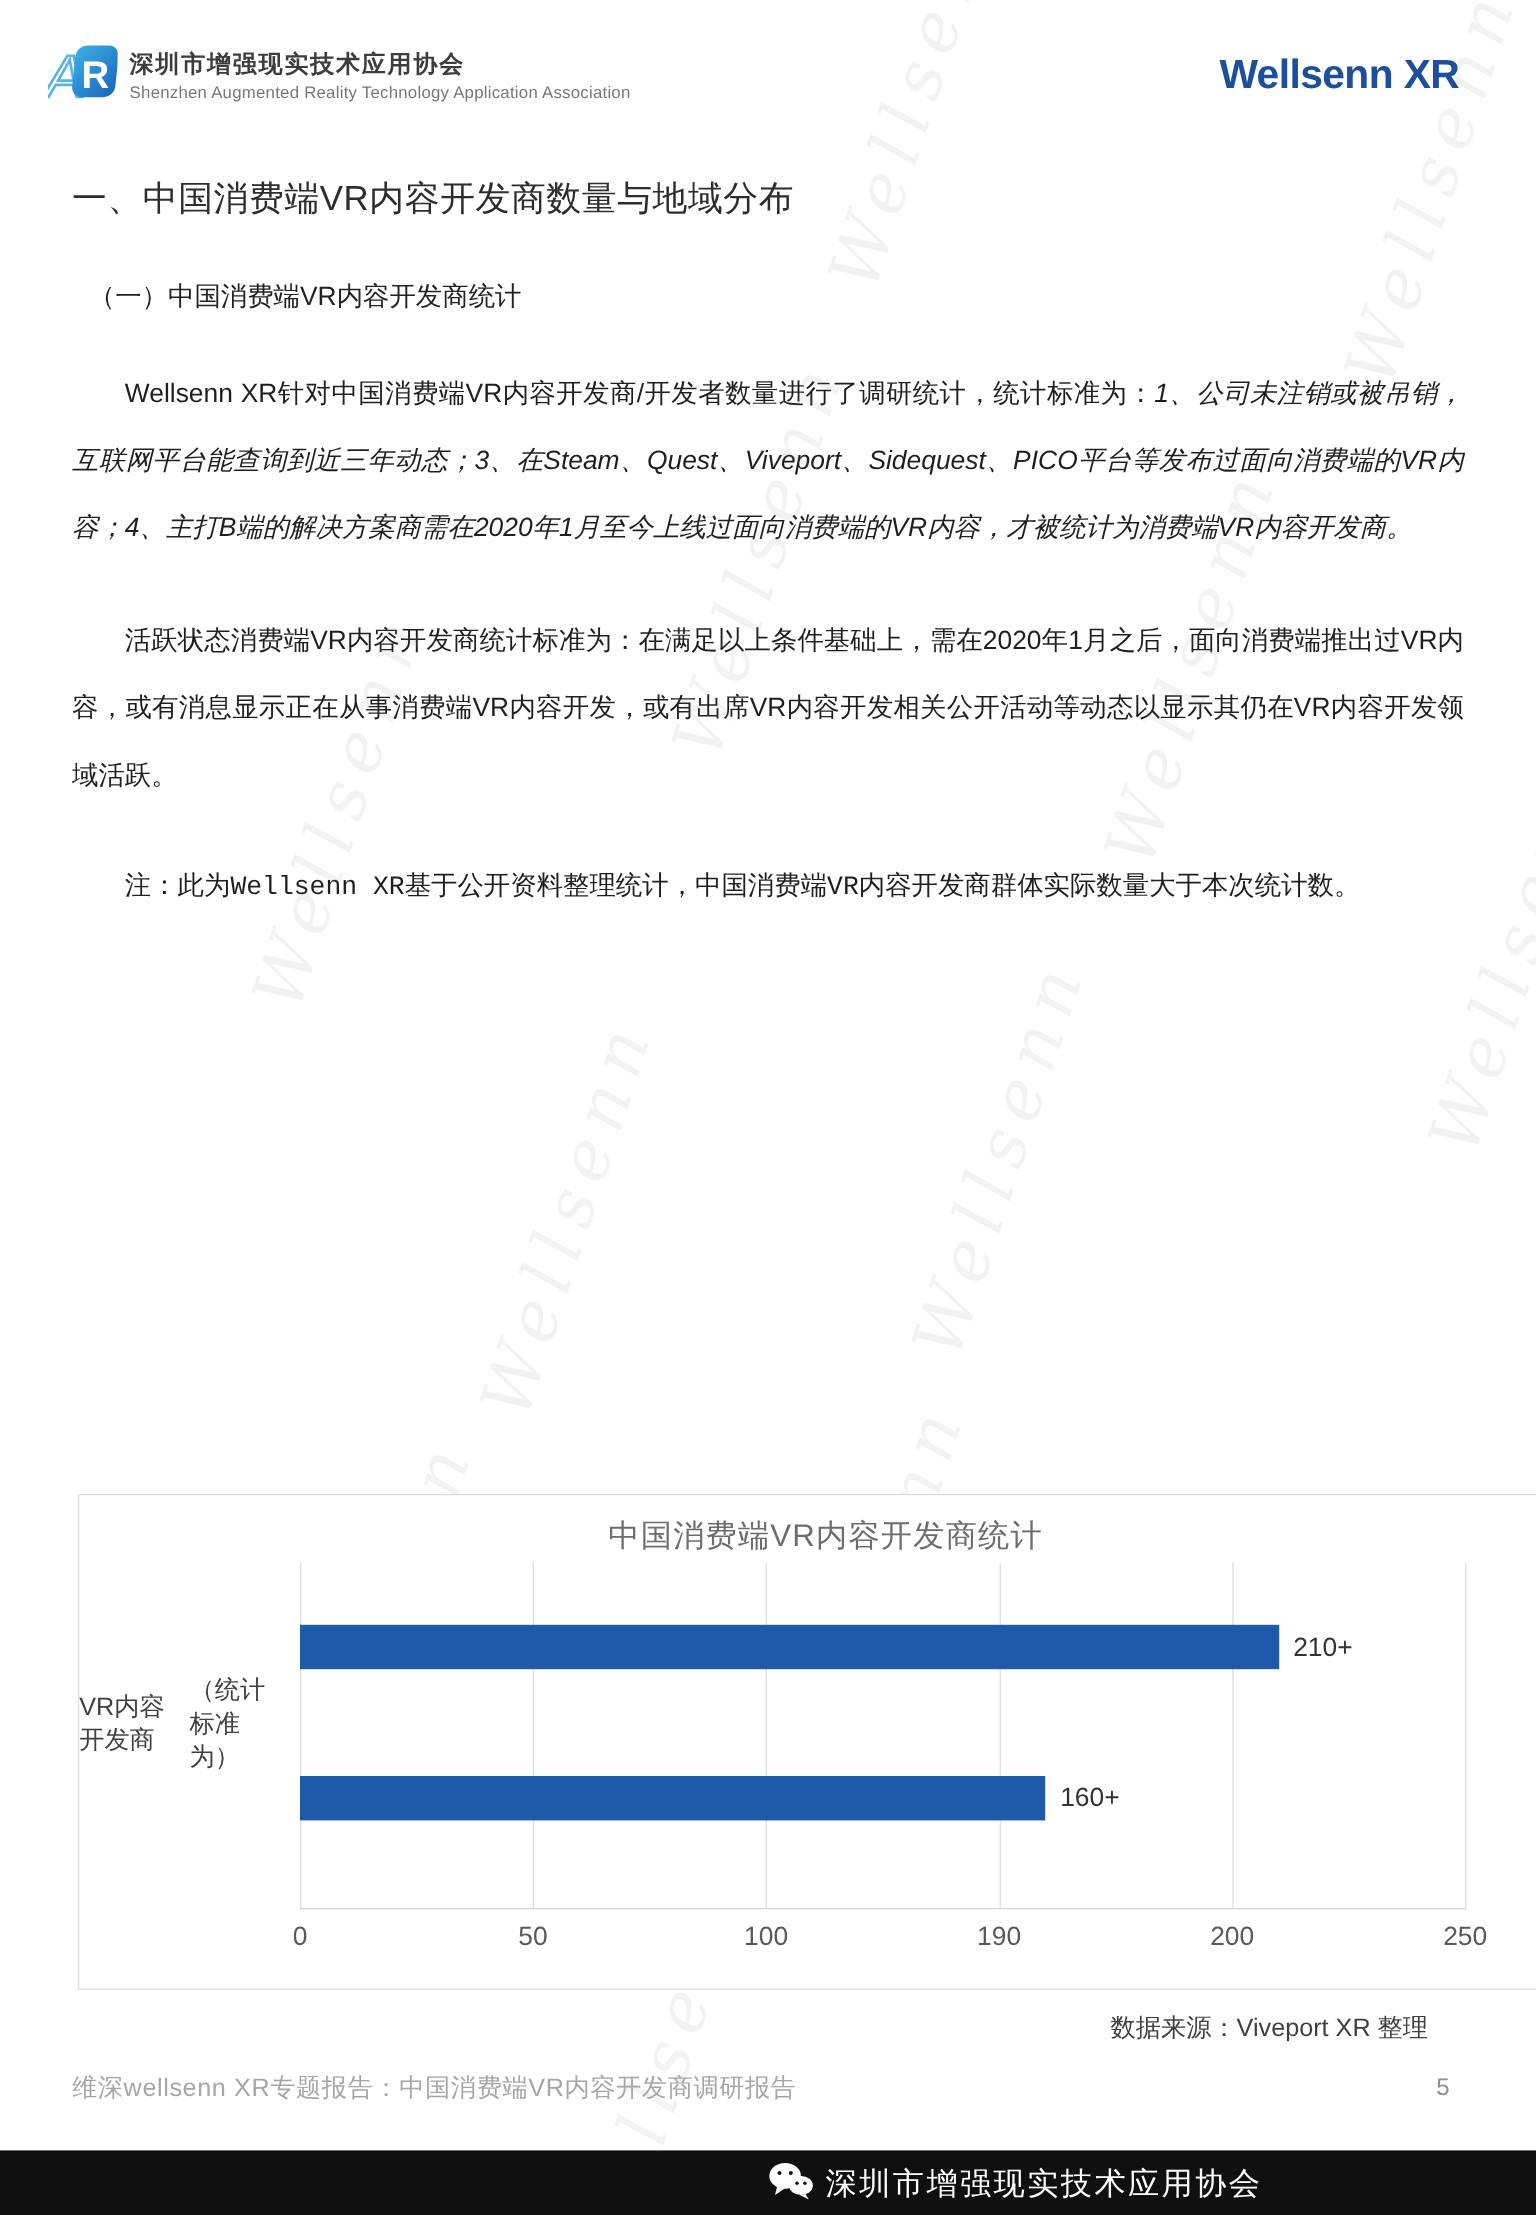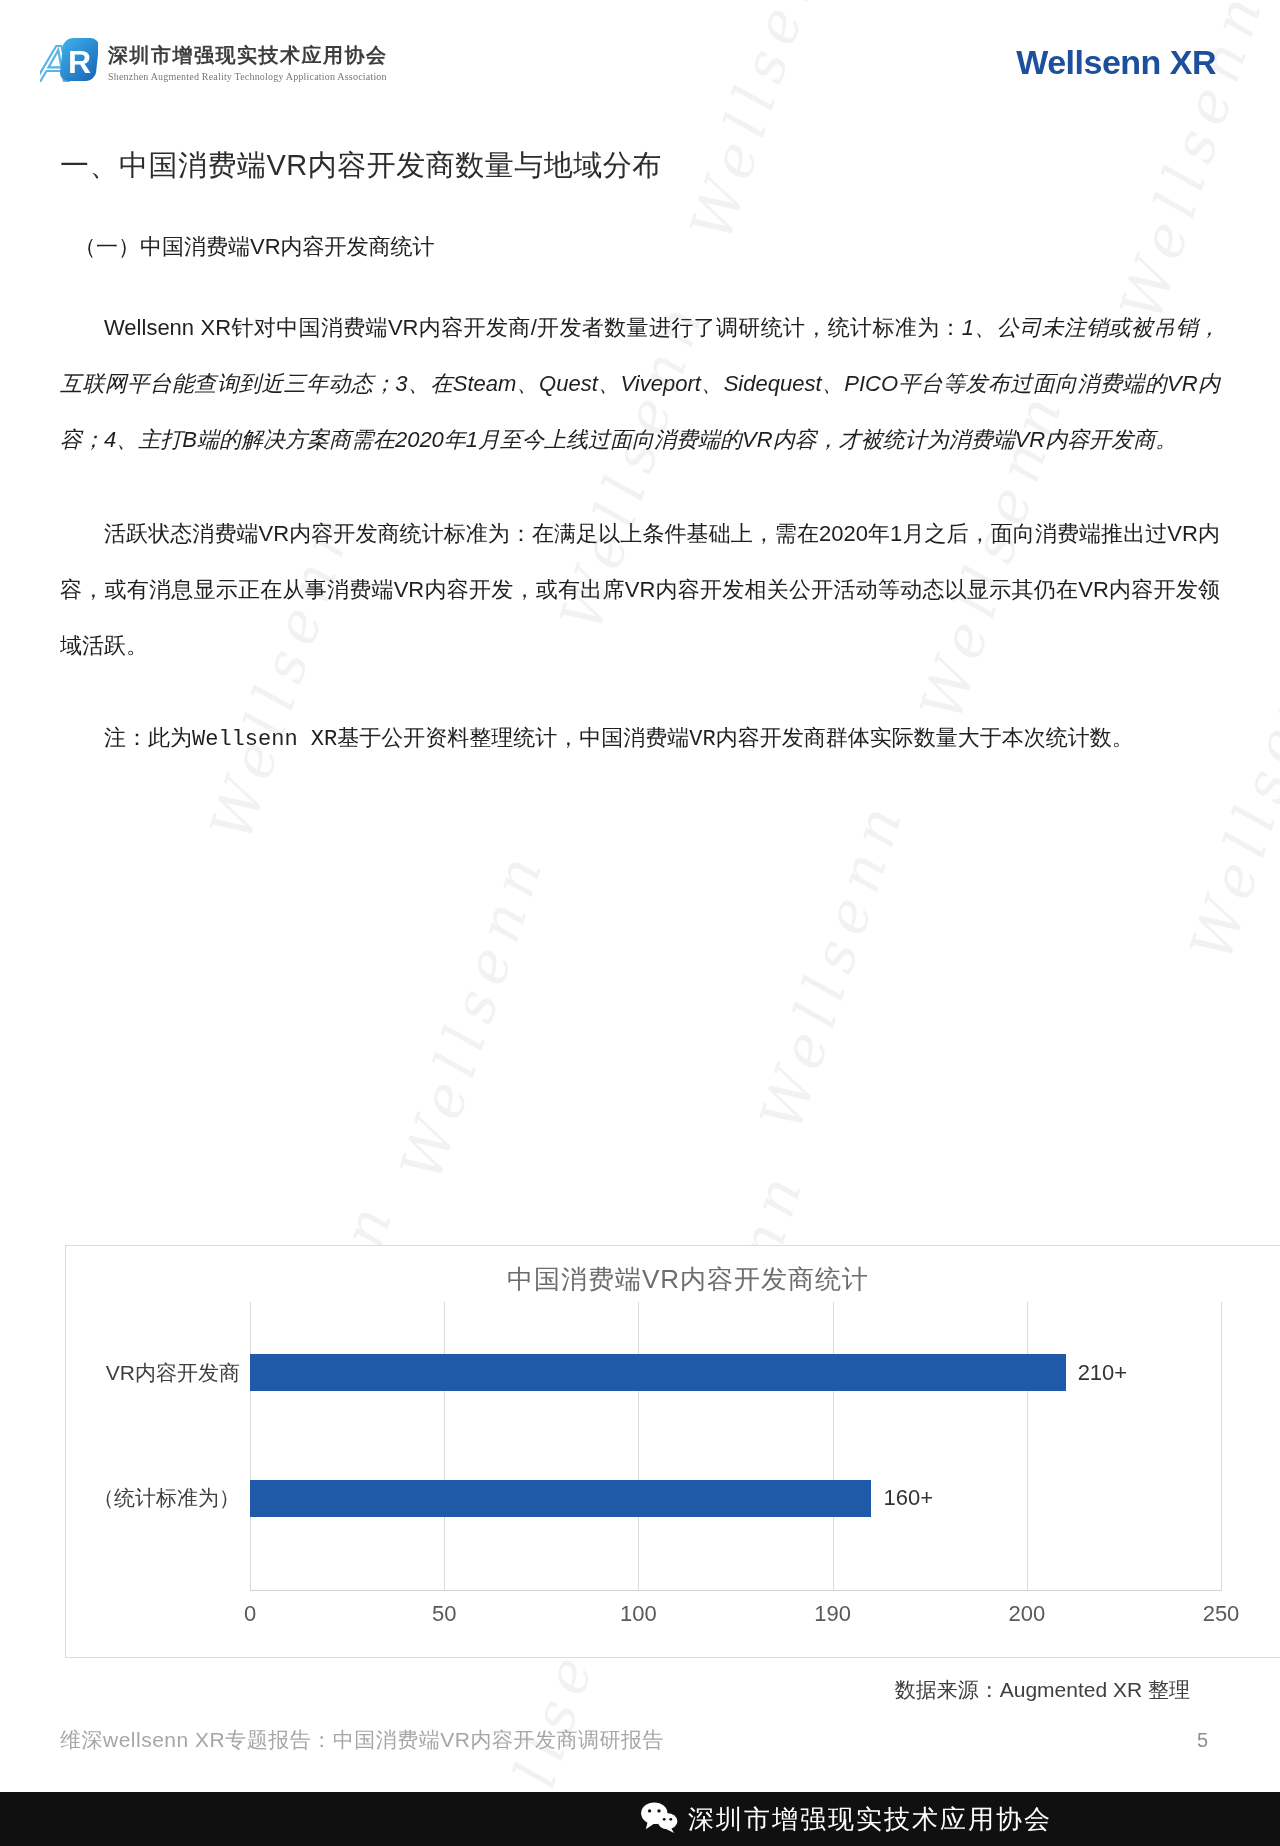--- a/index.html
+++ b/index.html
@@ -9,38 +9,38 @@
   
   .wm{position:absolute;font-family:"DejaVu Serif",serif;font-style:italic;
       color:#8a8a8a;opacity:.10;font-size:58px;letter-spacing:10px;
       transform:rotate(-72deg);white-space:nowrap;pointer-events:none;}
 
   
   .header{position:relative;display:flex;justify-content:space-between;align-items:center;
           padding:30px 64px 0 40px;height:64px;}
   .assoc-logo{display:flex;align-items:center;gap:10px;}
   .assoc-text .cn{font-size:20px;color:#3d3d3d;font-weight:600;letter-spacing:1.5px;}
-  .assoc-text .en{font-size:10px;color:#777;margin-top:2px;letter-spacing:.2px;font-family:Liberation Serif, serif;}
+  .assoc-text .en{font-size:14px;color:#777;margin-top:2px;letter-spacing:.2px;}
   .brand{font-size:34px;font-weight:700;color:#1c4f9c;letter-spacing:-.5px;}
 
   
   .content{padding:0 60px;color:#1f1f1f;}
   .section-title{margin:52px 0 0;font-size:29px;font-weight:500;color:#2d2d2d;letter-spacing:.5px;}
   .subsection-title{margin:46px 0 0 14px;font-size:22px;color:#222;}
   .content p{margin:0 0 38px;font-size:22px;line-height:56px;text-align:justify;text-indent:2em;}
   .content p.first{margin-top:38px;}
   .italic{font-style:italic;}
   .note{margin-bottom:0;font-family:Liberation Mono, monospace;}
 
   
   .chart-box{position:absolute;left:65px;top:1245px;width:1246px;height:413px;
              border:1px solid #dcdcdc;background:#fff;box-sizing:border-box;}
   .chart-title{text-align:center;margin-top:16px;font-size:26px;color:#6d6d6d;letter-spacing:1px;}
   .plot{position:absolute;left:0;top:64px;right:0;bottom:96px;display:flex;}
-  .labels-col{width:184px;display:flex;flex-direction:column;}
+  .labels-col{width:184px;display:flex;flex-direction:row;}
   .cat-label{flex:1;display:flex;align-items:center;justify-content:flex-end;
              padding-right:10px;font-size:21px;color:#3f3f3f;}
   .field{position:relative;width:928px;padding-left:43px;}
   .grid-line{position:absolute;top:-8px;bottom:-30px;width:1px;background:#dadada;}
   .axis-line{position:absolute;left:0;right:0;bottom:-30px;height:1px;background:#d2d2d2;}
   .bars-col{position:absolute;left:0;top:0;right:0;bottom:0;display:flex;flex-direction:column;}
   .bar-row{flex:1;display:flex;align-items:center;gap:12px;}
   .bar{height:37px;}
   .value-label{font-size:22px;color:#333;white-space:nowrap;}
   .axis{position:absolute;left:0;right:0;bottom:-72px;height:32px;}
@@ -142,21 +142,21 @@
             <div class="axis-tick" style="left: 0%;">0</div>
             <div class="axis-tick" style="left: 20%;">50</div>
             <div class="axis-tick" style="left: 40%;">100</div>
             <div class="axis-tick" style="left: 60%;">190</div>
             <div class="axis-tick" style="left: 80%;">200</div>
             <div class="axis-tick" style="left: 100%;">250</div>
           </div>
       </div>
     </div>
   </div>
-  <div class="chart-source">数据来源：Augmented XR 整理</div>
+  <div class="chart-source">数据来源：Viveport XR 整理</div>
 
   <div class="footer-row">
     <span class="footer-label">维深wellsenn XR专题报告：中国消费端VR内容开发商调研报告</span>
     <span class="page-num">5</span>
   </div>
 
   <div class="bottom-bar">
     <span>
       <svg width="38" height="32" viewBox="0 0 40 34">
         <ellipse cx="15" cy="13" rx="14" ry="11.5" fill="#ffffff"></ellipse>

